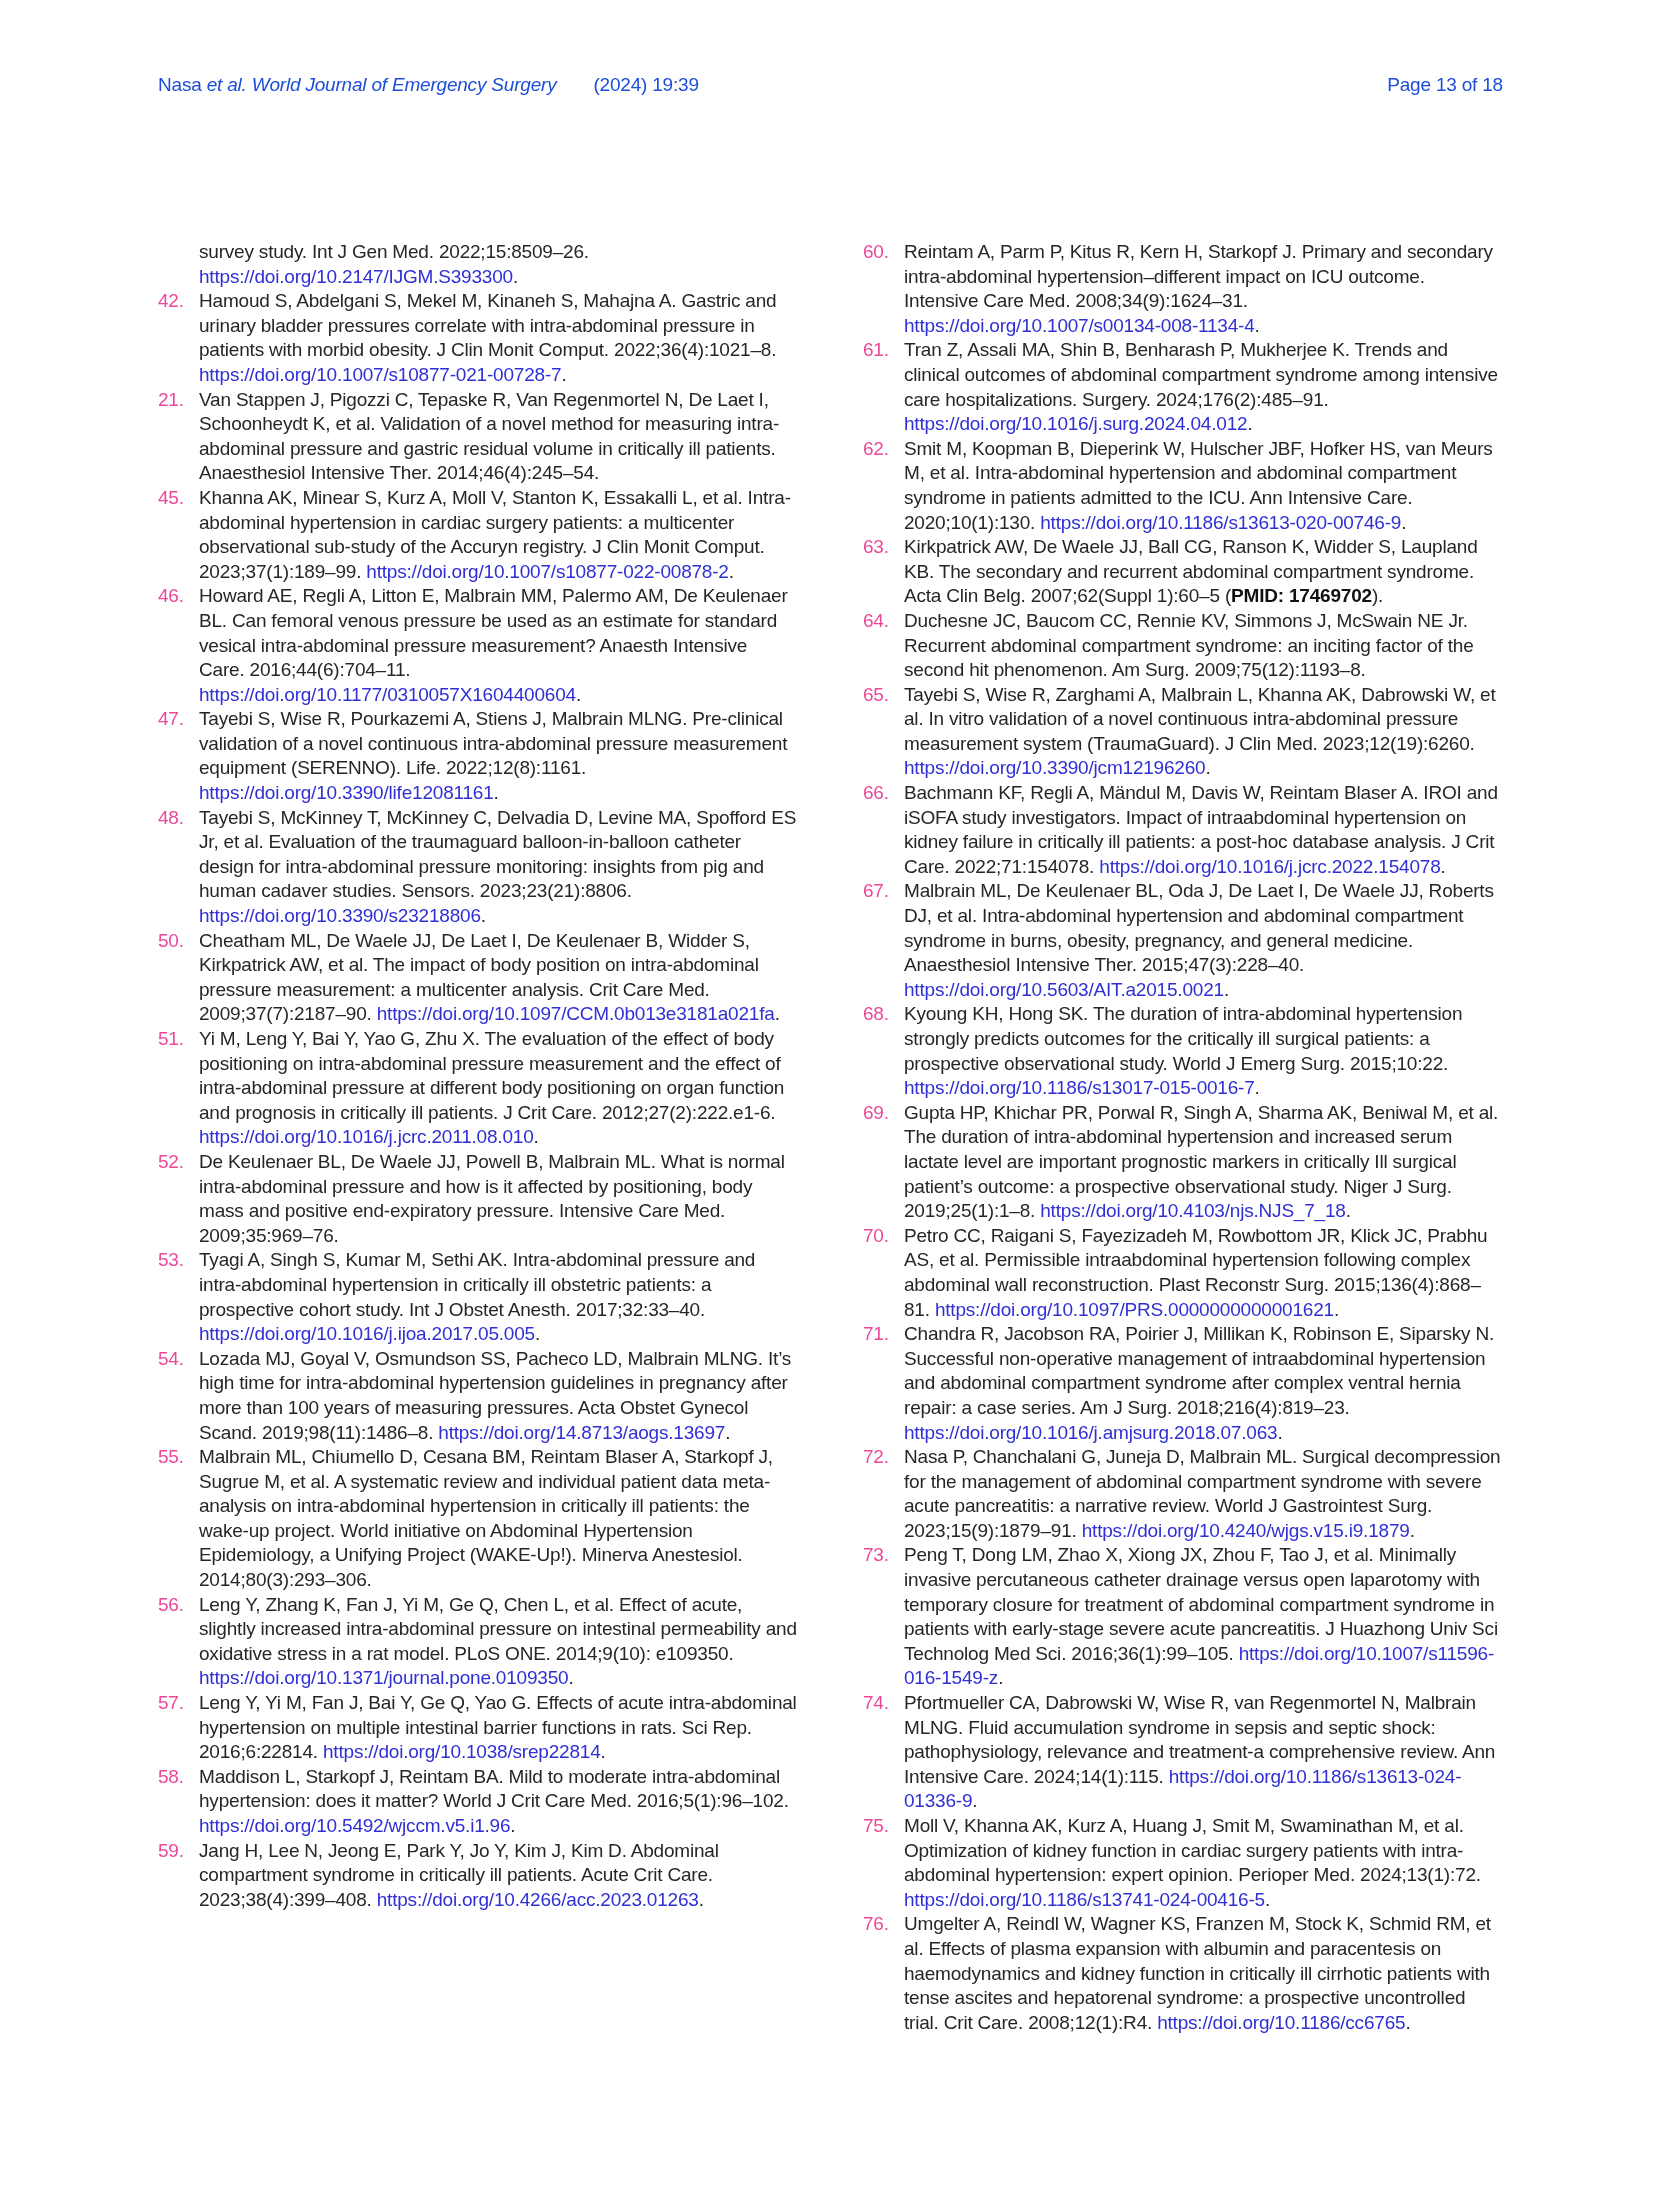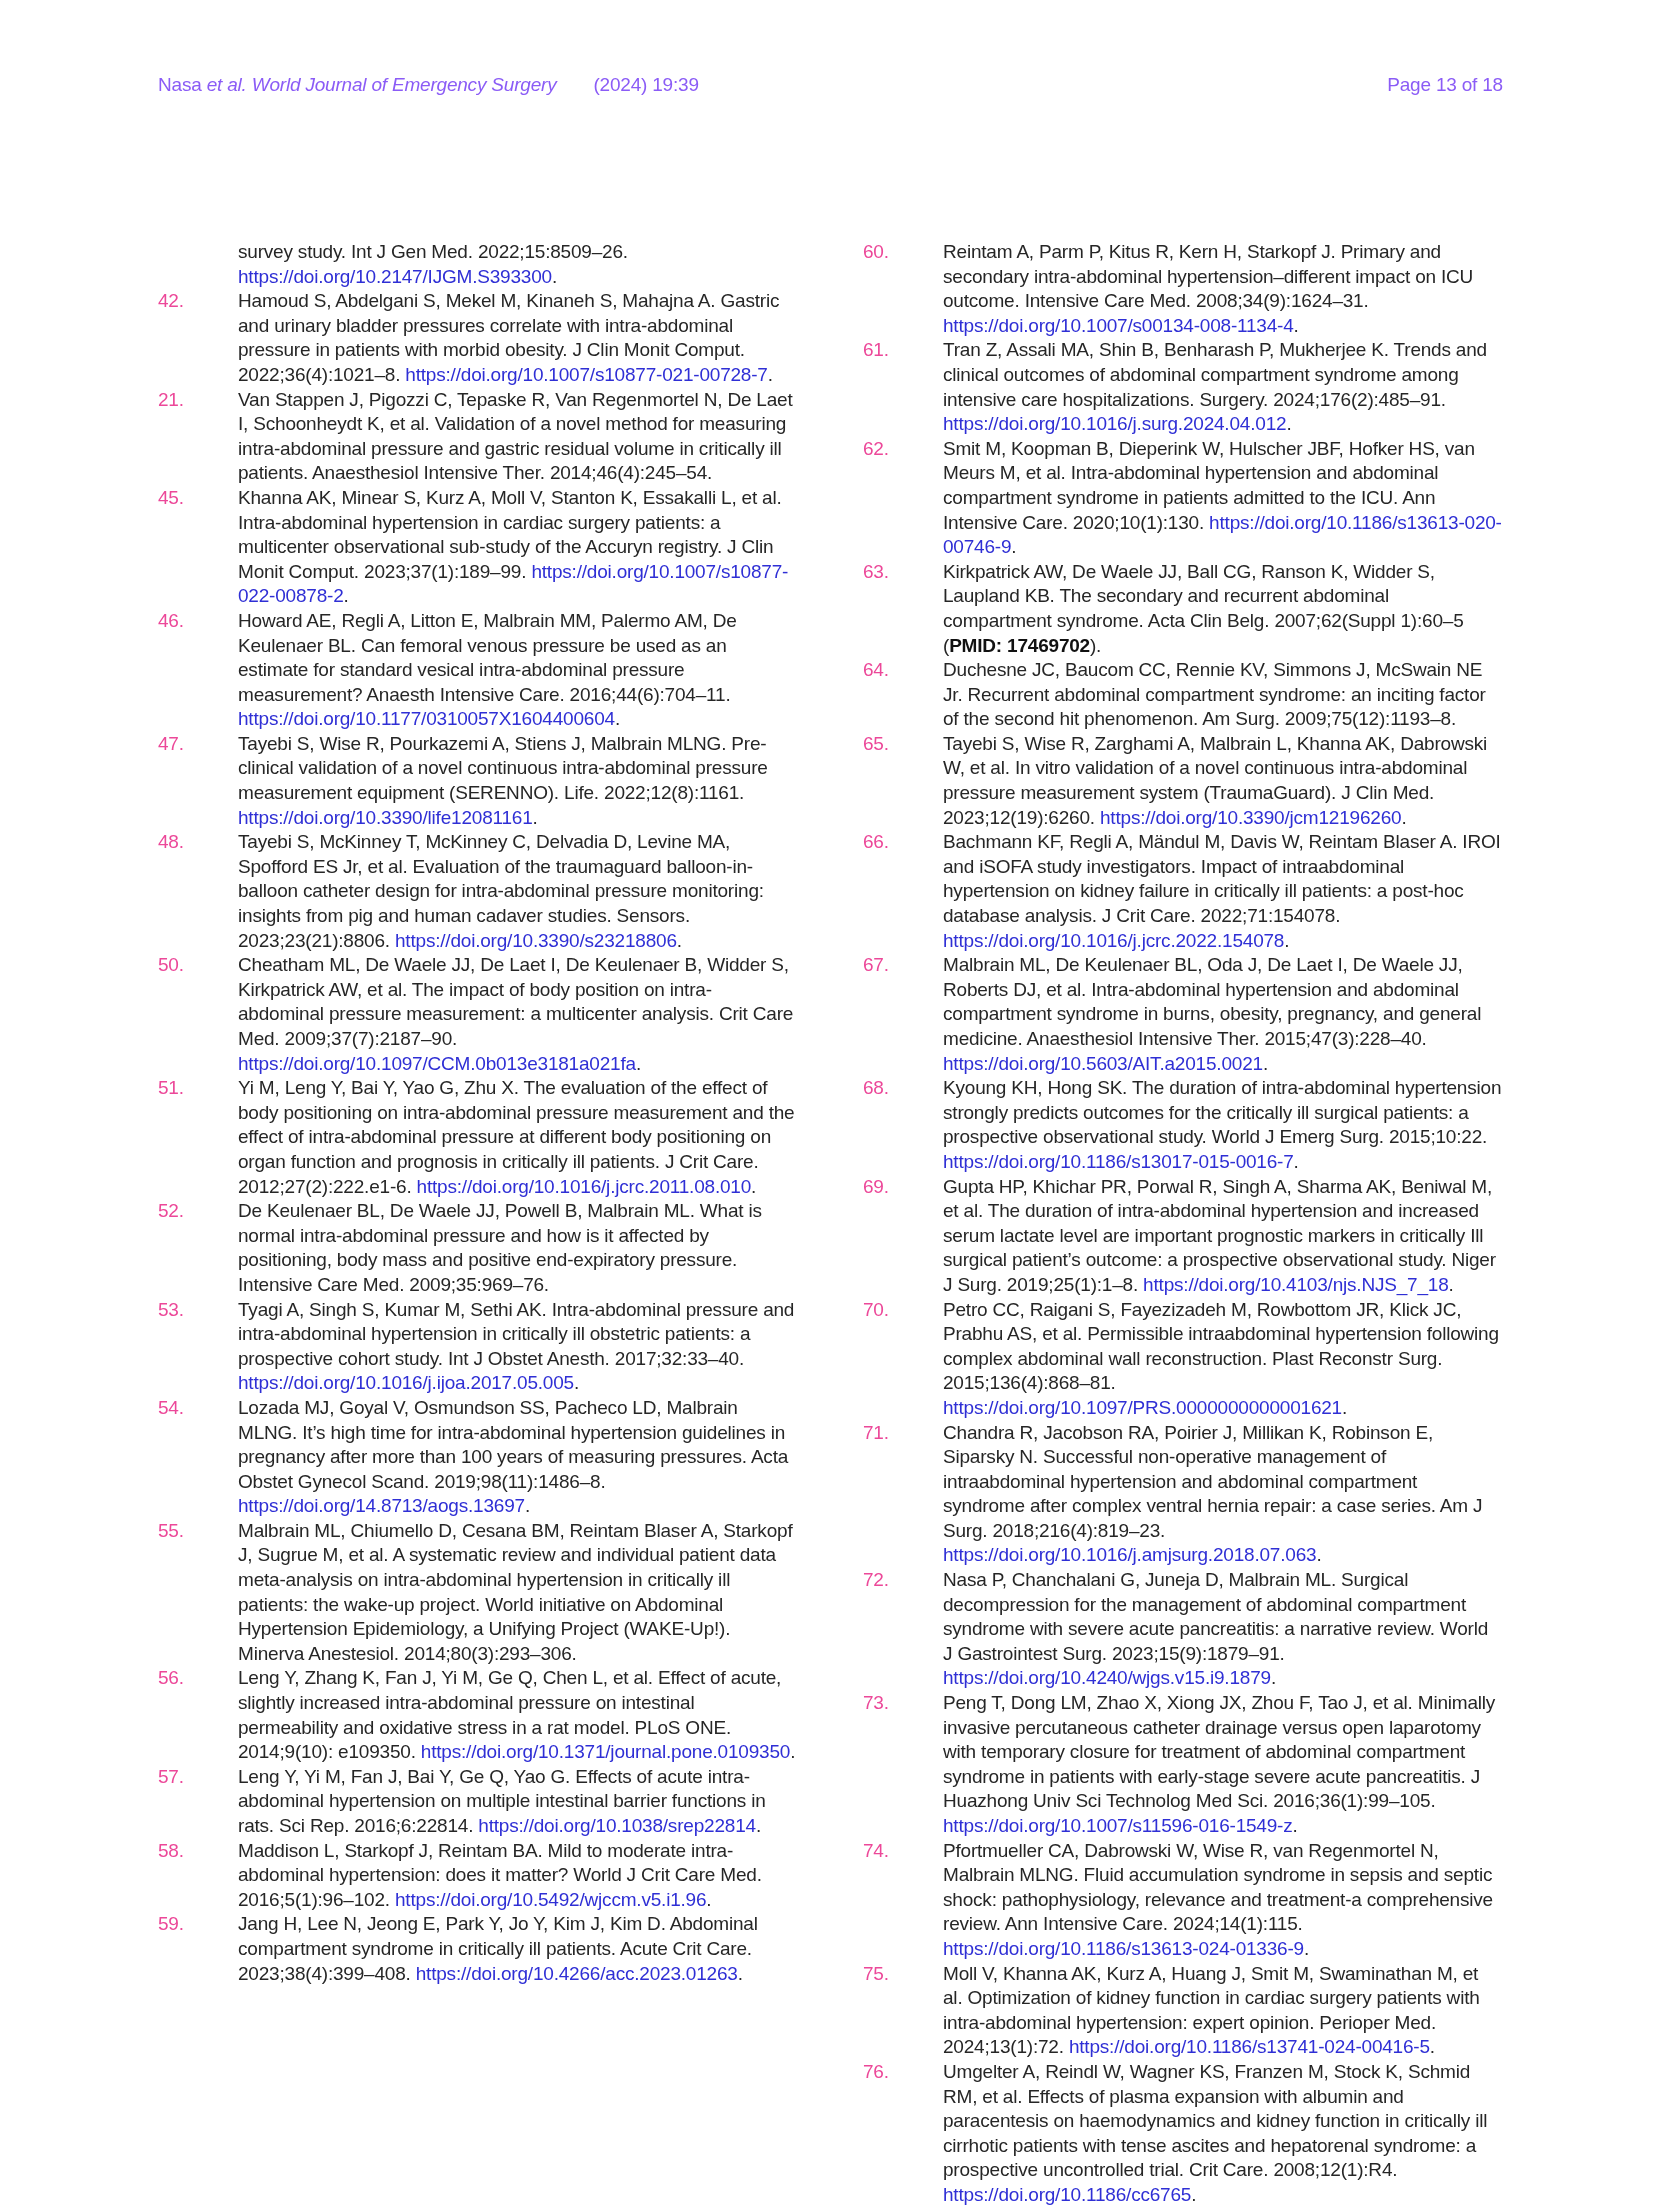--- a/index.html
+++ b/index.html
@@ -15,21 +15,21 @@
   .page-header {
     position: absolute;
     top: 73px;
     left: 158px;
     width: 1345px;
     display: flex;
     justify-content: space-between;
     align-items: center;
     font-size: 19px;
     line-height: 23px;
-    color: #8b5cf6;
+    color: #1d4ed8;
     letter-spacing: -0.2px;
   }
   .h-left .it { font-style: italic; }
   .h-left .vol { margin-left: 37px; }
   .content {
     position: absolute;
     top: 240px;
     left: 158px;
     width: 1345px;
     display: flex;
@@ -44,21 +44,20 @@
     text-align: left;
   }
   .ref { display: flex; }
   .ref .num {
     flex: 0 0 41px;
     color: #ec4899;
   }
   .ref .body {
     flex: 1;
     overflow-wrap: break-word;
-    margin-left: 39px;
   }
   a.doi {
     color: #2f2fd5;
     text-decoration: none;
     overflow-wrap: anywhere;
     cursor: pointer;
   }
   strong.pmid { font-weight: bold; color: #111111; }
 </style>
 </head>

